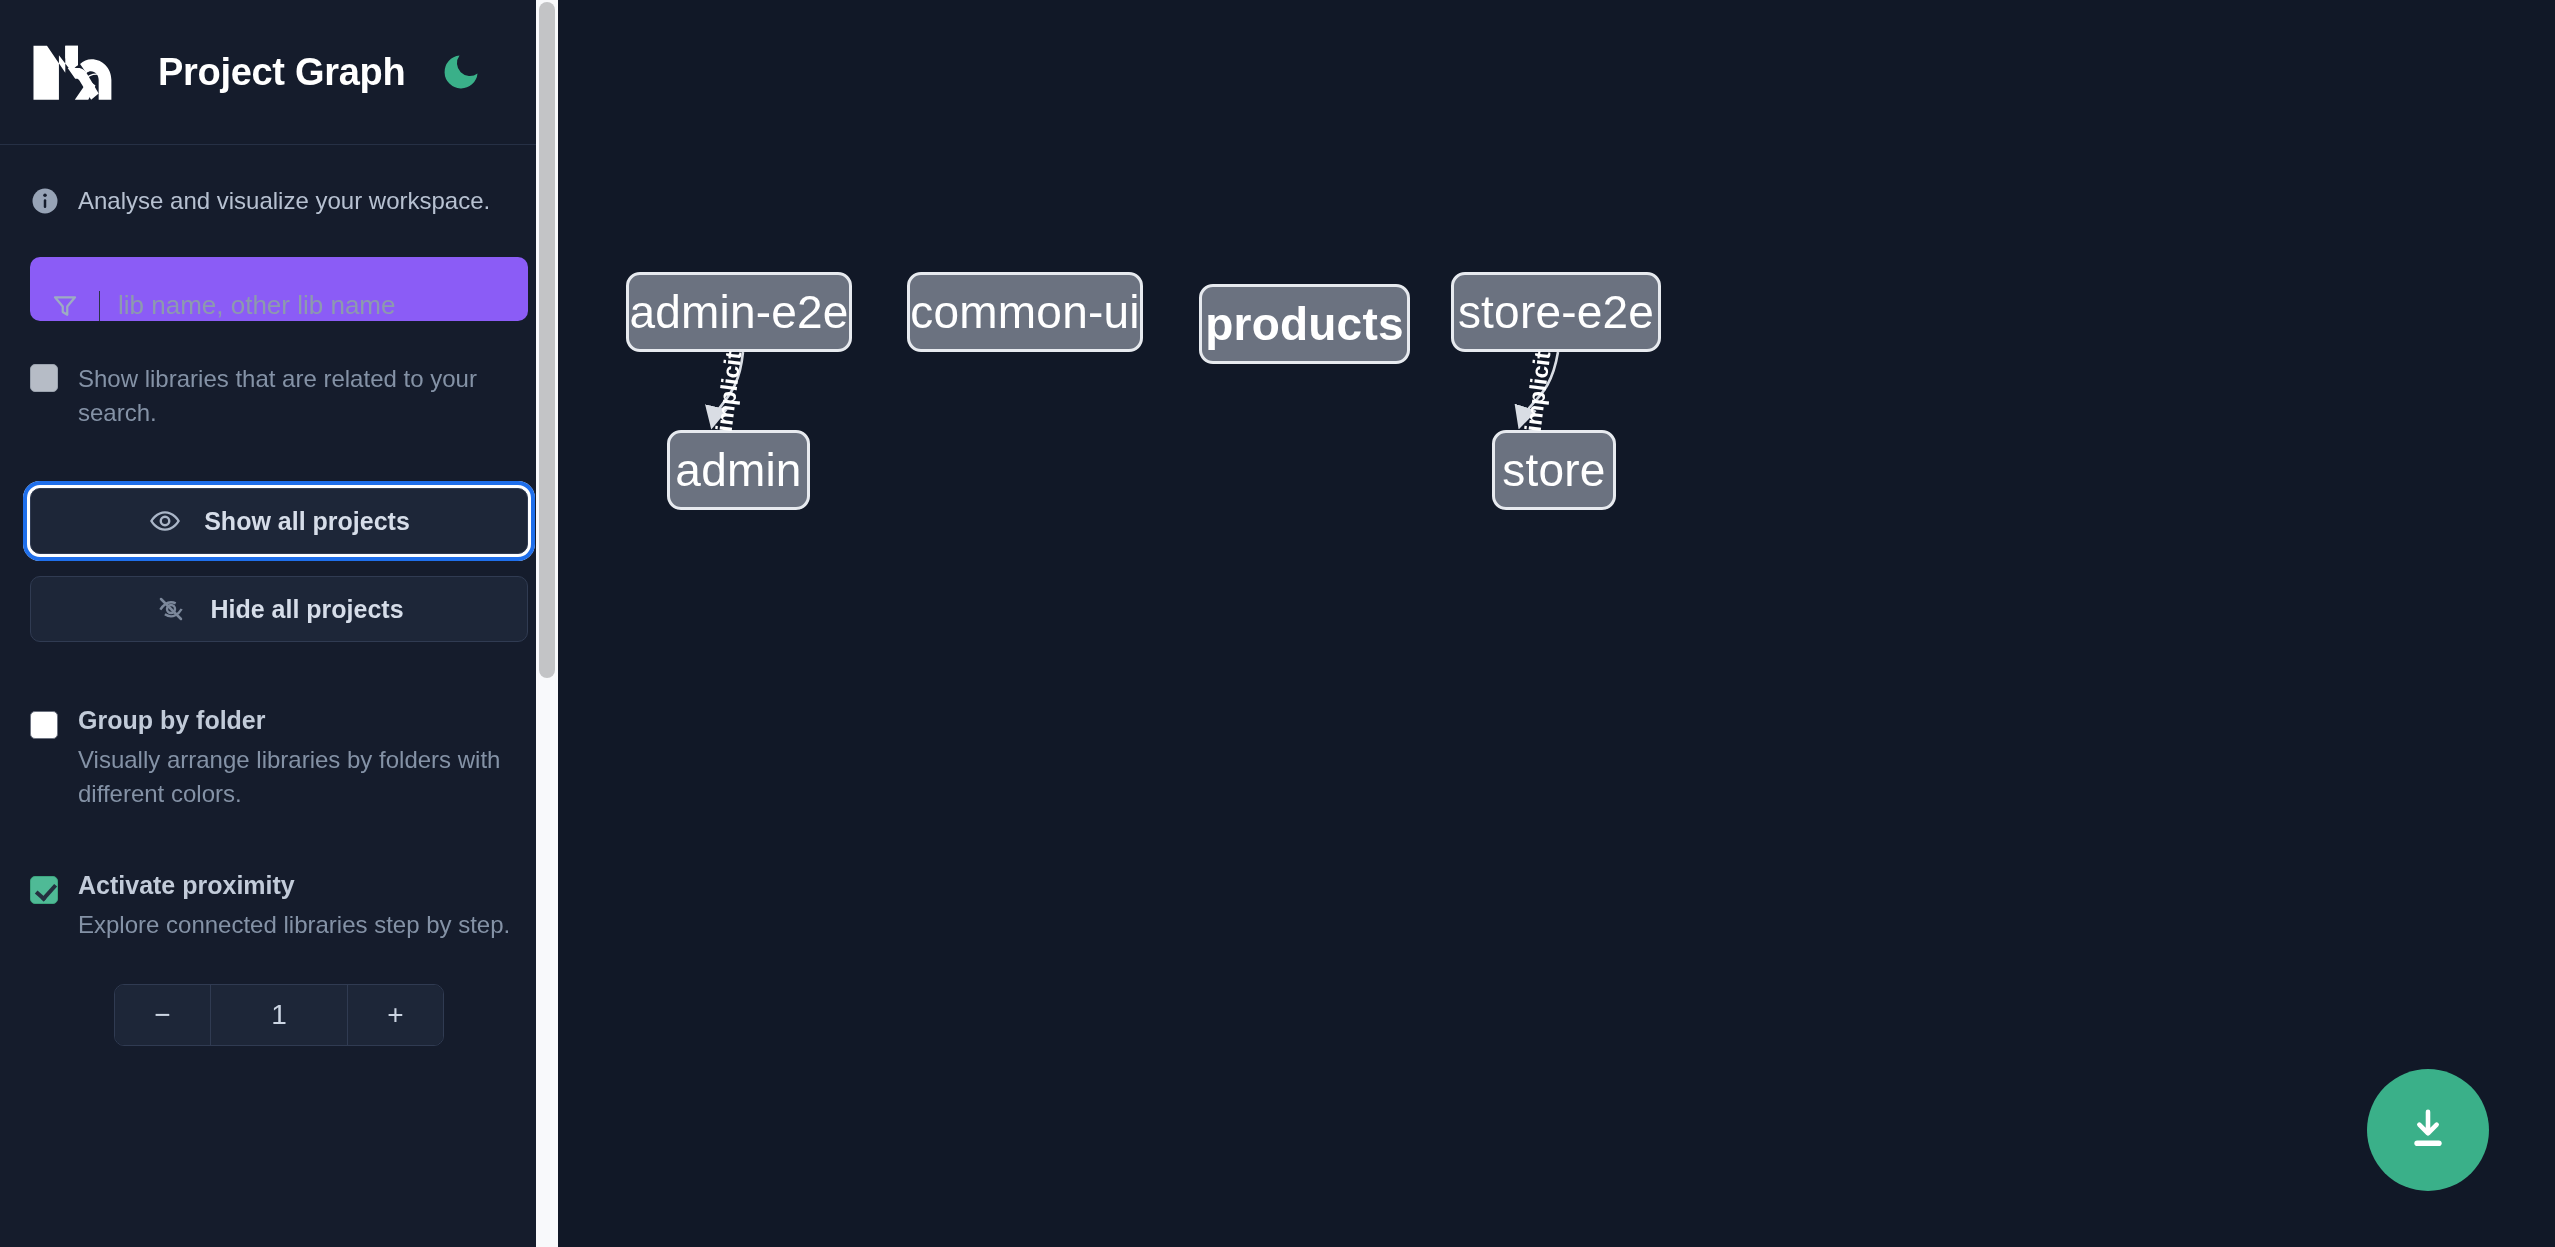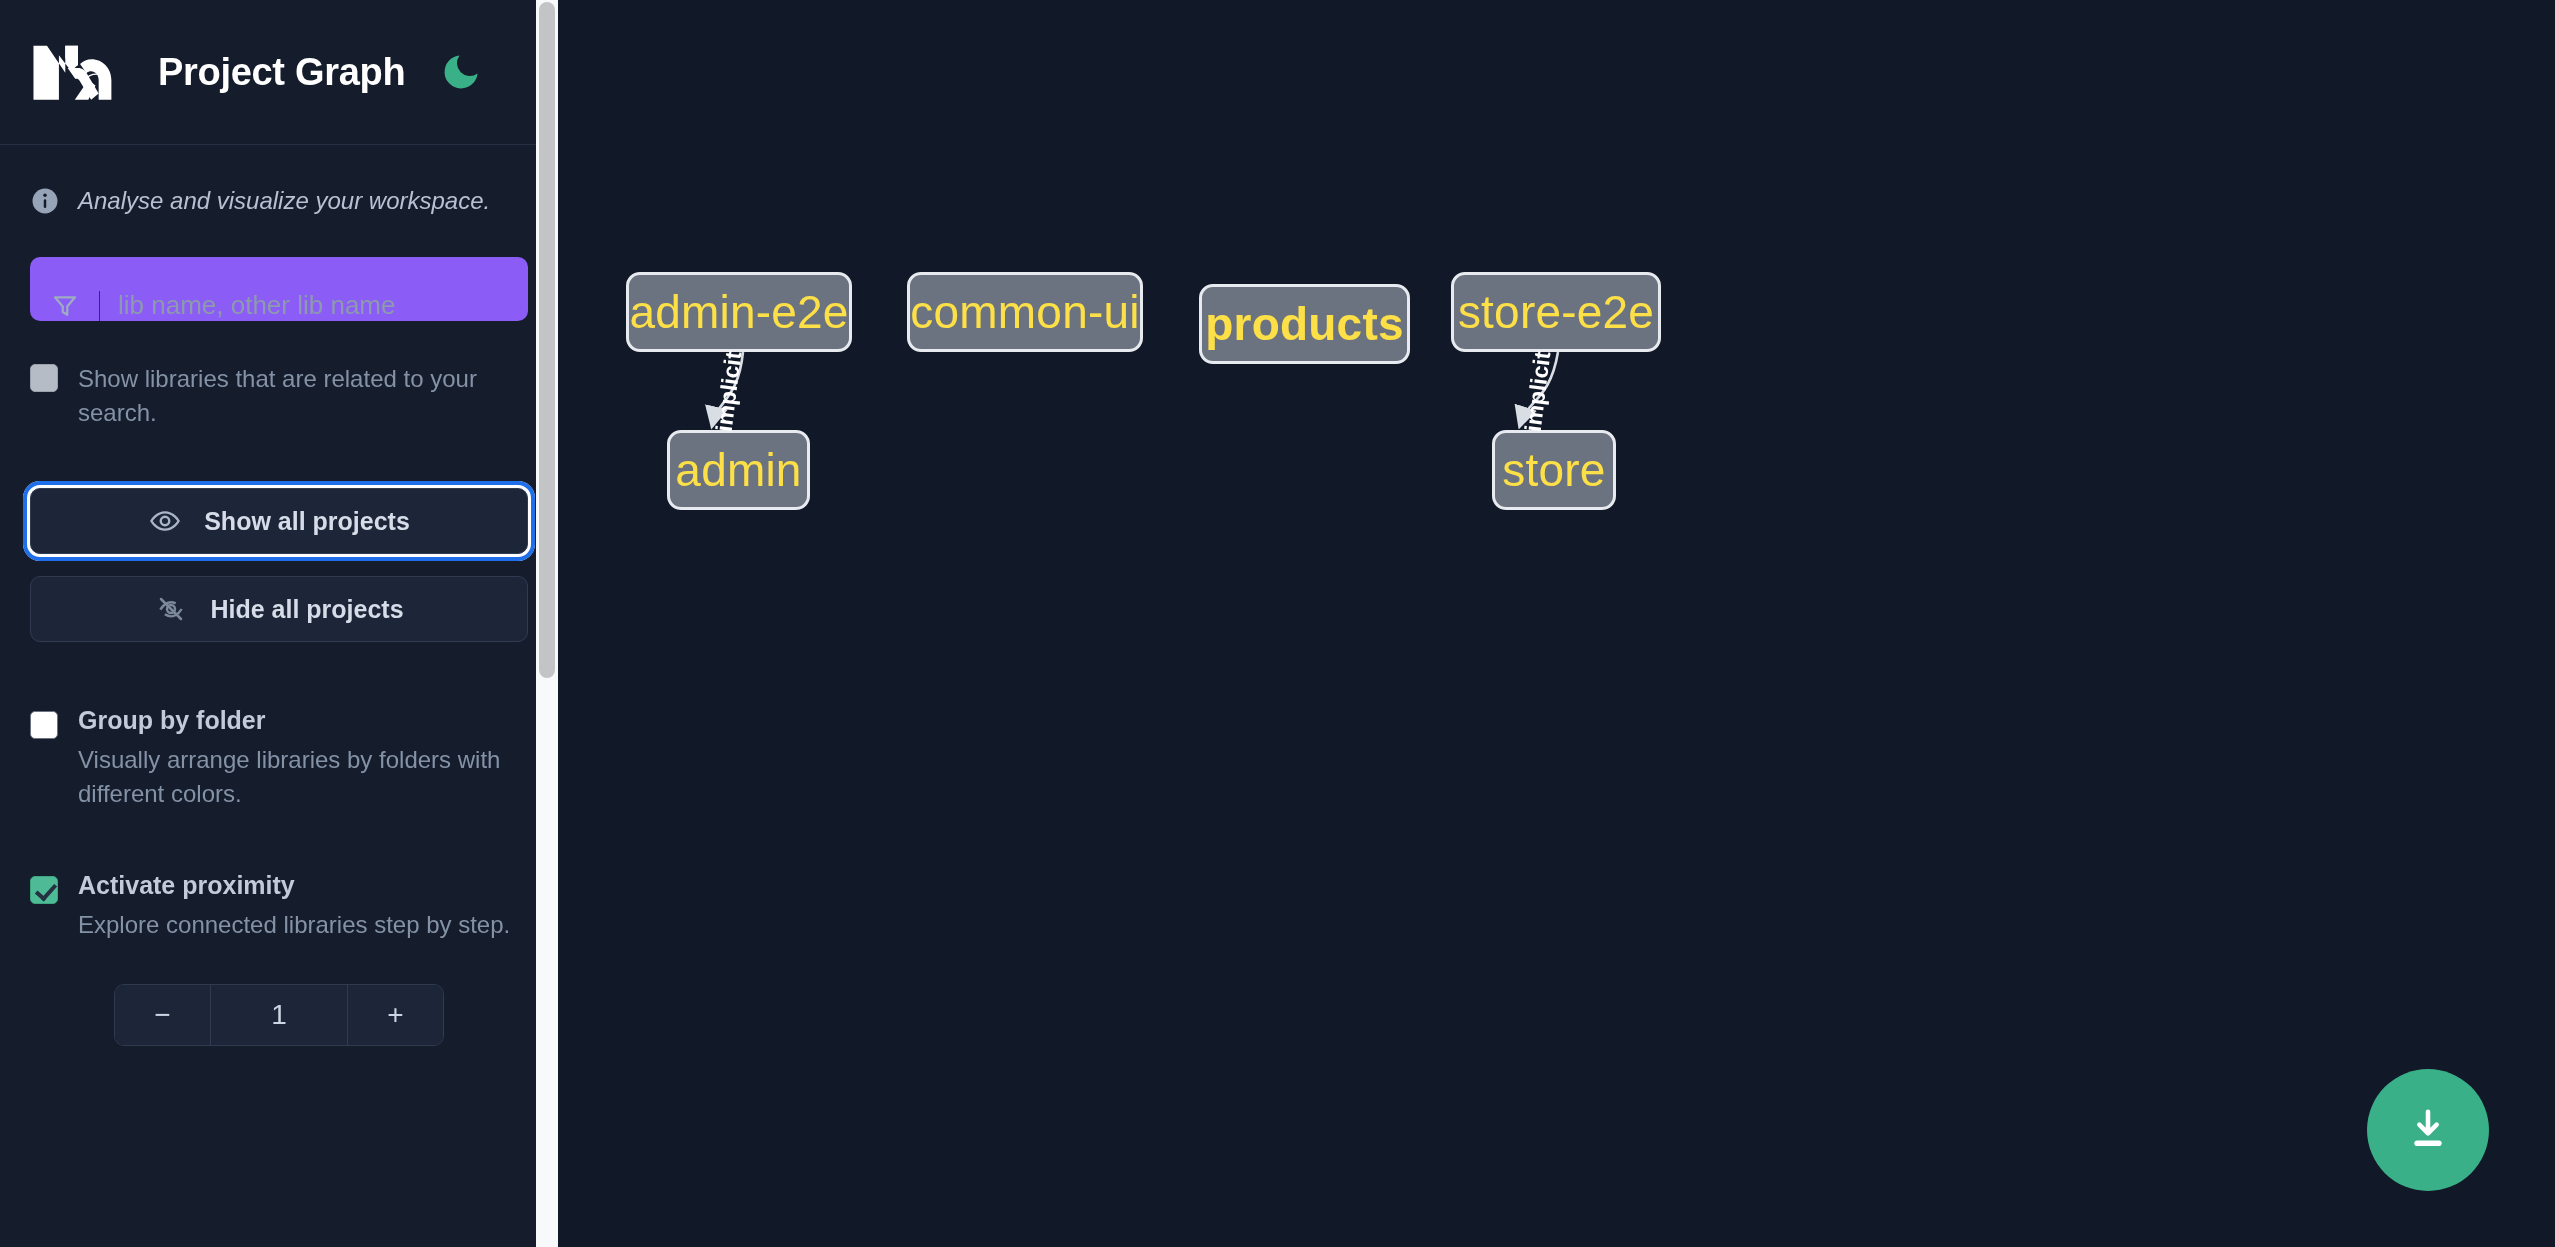--- a/index.html
+++ b/index.html
@@ -64,21 +64,20 @@
     cursor: pointer;
   }
 
   
   .info-row {
     display: flex;
     align-items: center;
     gap: 18px;
     padding: 0 30px;
     height: 112px;
-    font-style: italic;
   }
   .info-icon {
     width: 30px; height: 30px;
     flex: 0 0 30px;
   }
   .info-text {
     font-size: 24px;
     color: #b7c1d1;
     white-space: nowrap;
   }
@@ -236,21 +235,21 @@
   }
 
   .node {
     position: absolute;
     display: flex;
     align-items: center;
     justify-content: center;
     background: #6b7280;
     border: 3px solid #e7eaef;
     border-radius: 14px;
-    color: #fde047;
+    color: #ffffff;
     font-size: 46px;
     font-weight: 400;
     white-space: nowrap;
     cursor: pointer;
     letter-spacing: 0.2px;
   }
 
   .edge-label {
     position: absolute;
     font-size: 23px;

